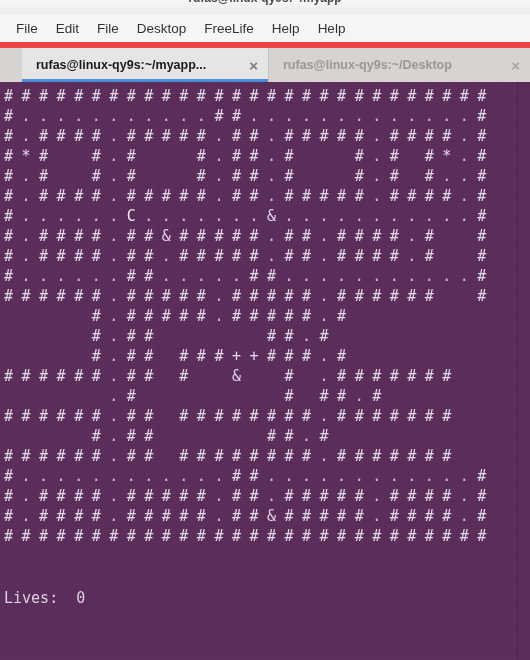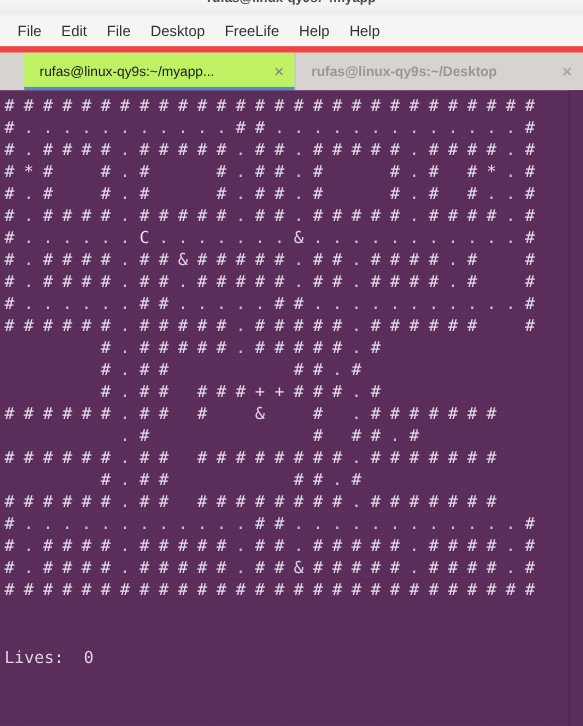--- a/index.html
+++ b/index.html
@@ -75,23 +75,23 @@
     box-sizing: border-box;
     padding: 0 8px 0 14px;
     font-size: 12.5px;
     position: relative;
     cursor: default;
     min-width: 0;
   }
   .tab.spacer-left { flex: 0 0 22px; padding: 0; background: #d6d3d0; }
   .tab-active {
     flex: 0 0 246px;
-    background: #bef264;
+    background: #e5e5e5;
     color: #1b1b1b;
-    font-weight: normal;
+    font-weight: bold;
   }
   .tab-active::after {
     content: "";
     position: absolute;
     left: 0; right: 0; bottom: 0;
     height: 3px;
     background: #4a90d9;
   }
   .tab-inactive {
     flex: 1 1 auto;

